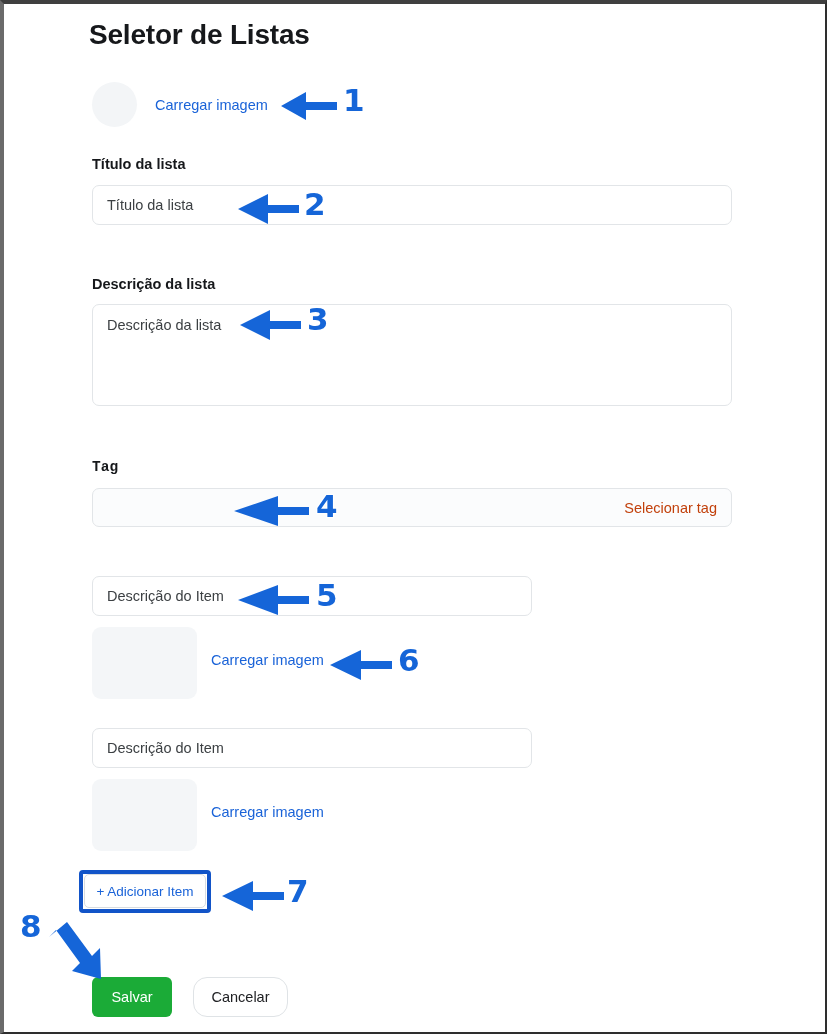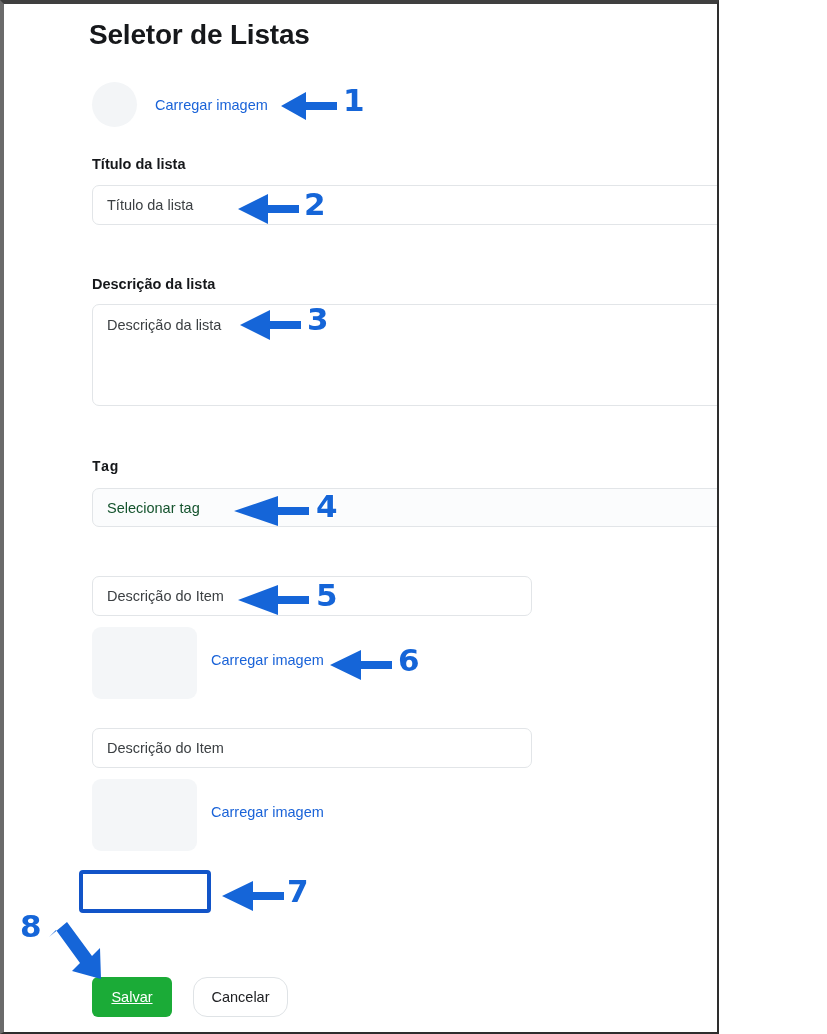--- a/index.html
+++ b/index.html
@@ -5,21 +5,21 @@
   html, body {
     margin: 0;
     padding: 0;
     background: #ffffff;
   }
   body {
     font-family: "Liberation Sans", sans-serif;
   }
   .screen {
     position: relative;
-    width: 719px;
+    width: 827px;
     height: 1034px;
     background: #ffffff;
     box-sizing: border-box;
     border-top: 4px solid #3f3f3f;
     border-left: 4px solid #6b6b6b;
     border-right: 2px solid #2e2e2e;
     border-bottom: 2px solid #2e2e2e;
     overflow: hidden;
   }
   .page {
@@ -83,23 +83,24 @@
     padding: 0 14px;
     outline: none;
   }
   .textarea-input {
     padding: 11px 14px;
     resize: none;
     line-height: 1.3;
   }
   .select-input {
     background: #fbfcfd;
-    color: #14532d;
+    color: #c2410c;
     display: flex;
     align-items: center;
+    justify-content: flex-end;
   }
   .text-input::placeholder,
   .textarea-input::placeholder {
     color: #3c4043;
   }
 
   
   .item-img {
     position: absolute;
     width: 105px;
@@ -140,21 +141,20 @@
     width: 80px;
     height: 40px;
     box-sizing: border-box;
     border: none;
     border-radius: 6px;
     background: #1bab37;
     color: #ffffff;
     font-family: "Liberation Sans", sans-serif;
     font-size: 14.5px;
     cursor: pointer;
-    text-decoration: underline;
   }
   .btn-cancel {
     position: absolute;
     left: 189px;
     top: 973px;
     width: 95px;
     height: 40px;
     box-sizing: border-box;
     border: 1px solid #dfe3e6;
     border-radius: 14px;
@@ -212,20 +212,21 @@
     </div>
 
     <input class="text-input" style="left: 88px; top: 572px; width: 440px; height: 40px;" placeholder="Descrição do Item">
     <div class="item-img" style="left:88px; top:623px;"></div>
     <div class="item-upload" style="left:207px; top:648px;">Carregar imagem</div>
 
     <input class="text-input" style="left: 88px; top: 724px; width: 440px; height: 40px;" placeholder="Descrição do Item">
     <div class="item-img" style="left:88px; top:775px;"></div>
     <div class="item-upload" style="left:207px; top:800px;">Carregar imagem</div>
 
+    <button class="add-item-btn">+ Adicionar Item</button>
 
     <button class="btn-save">Salvar</button>
     <button class="btn-cancel">Cancelar</button>
 
     <div class="anno-layer">
 
       <div class="anno-box" style="left:75px; top:866px; width:132px; height:43px;"></div>
 
       <svg width="827" height="1034" style="position:absolute; left:0; top:0;">
 

